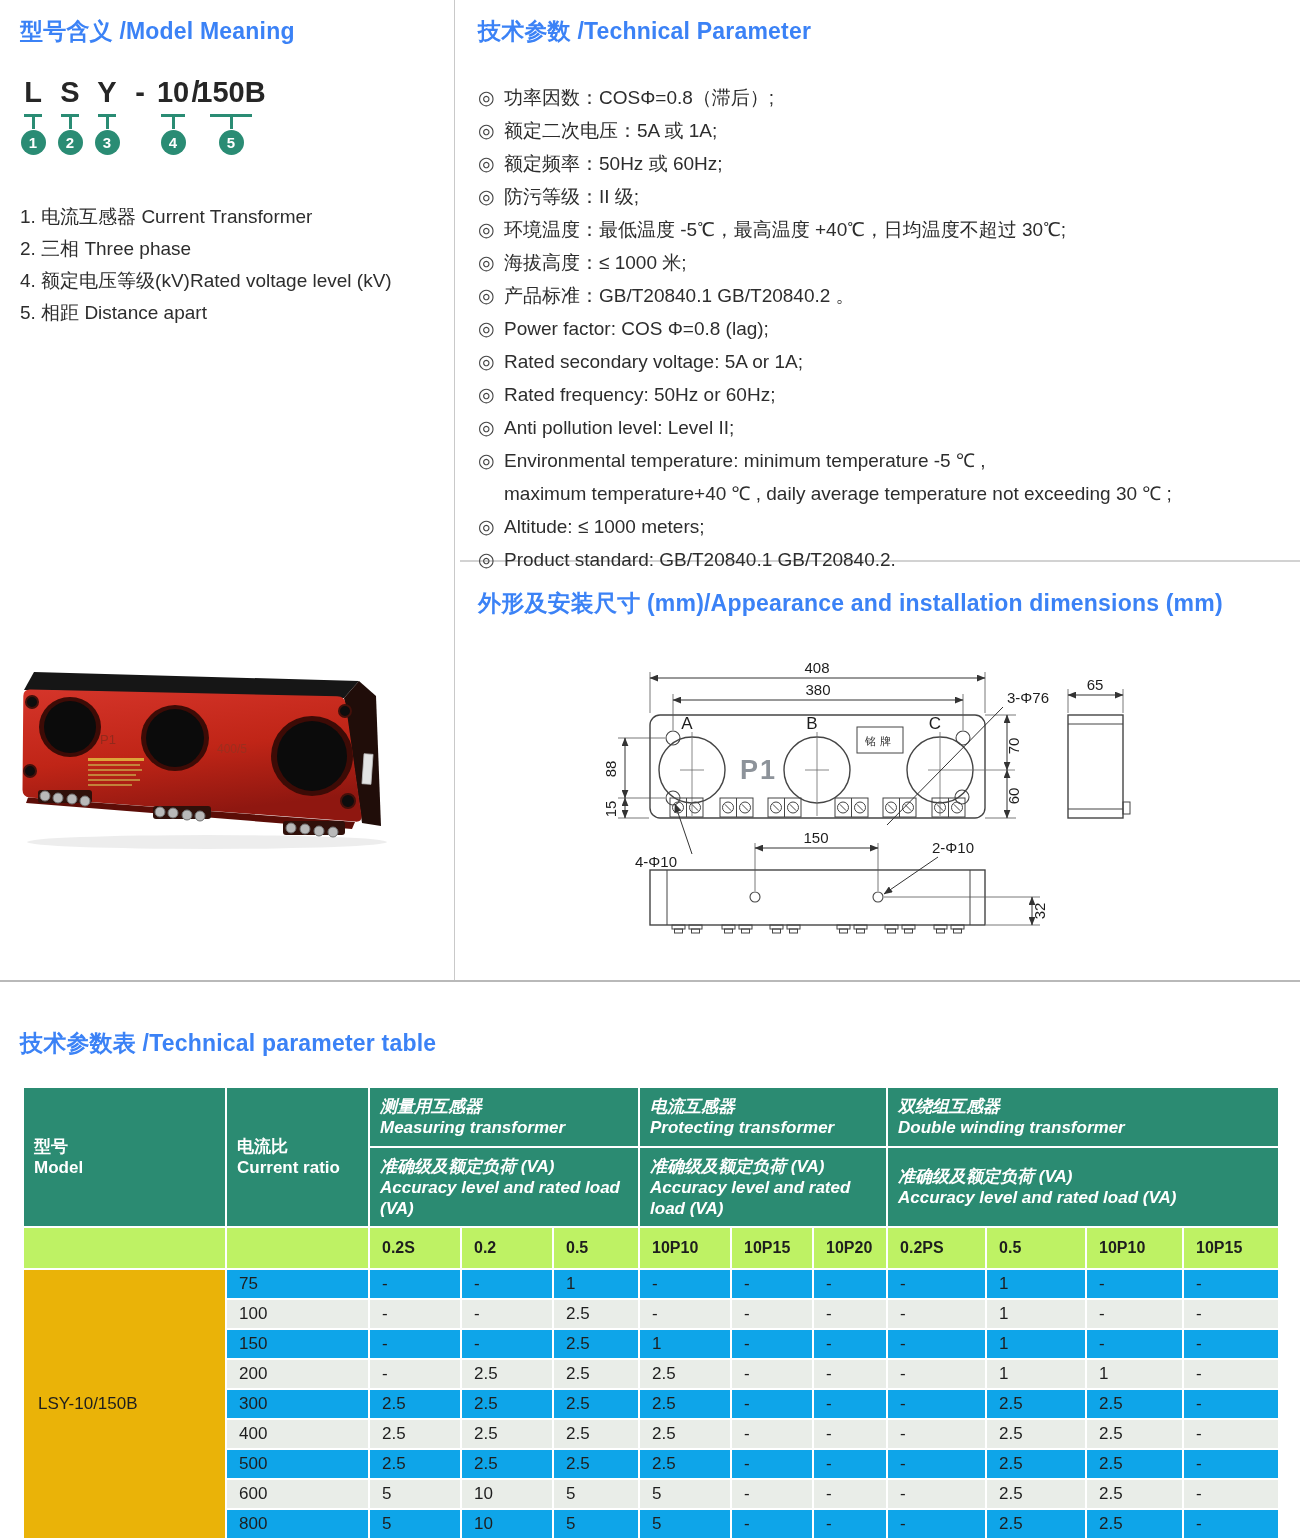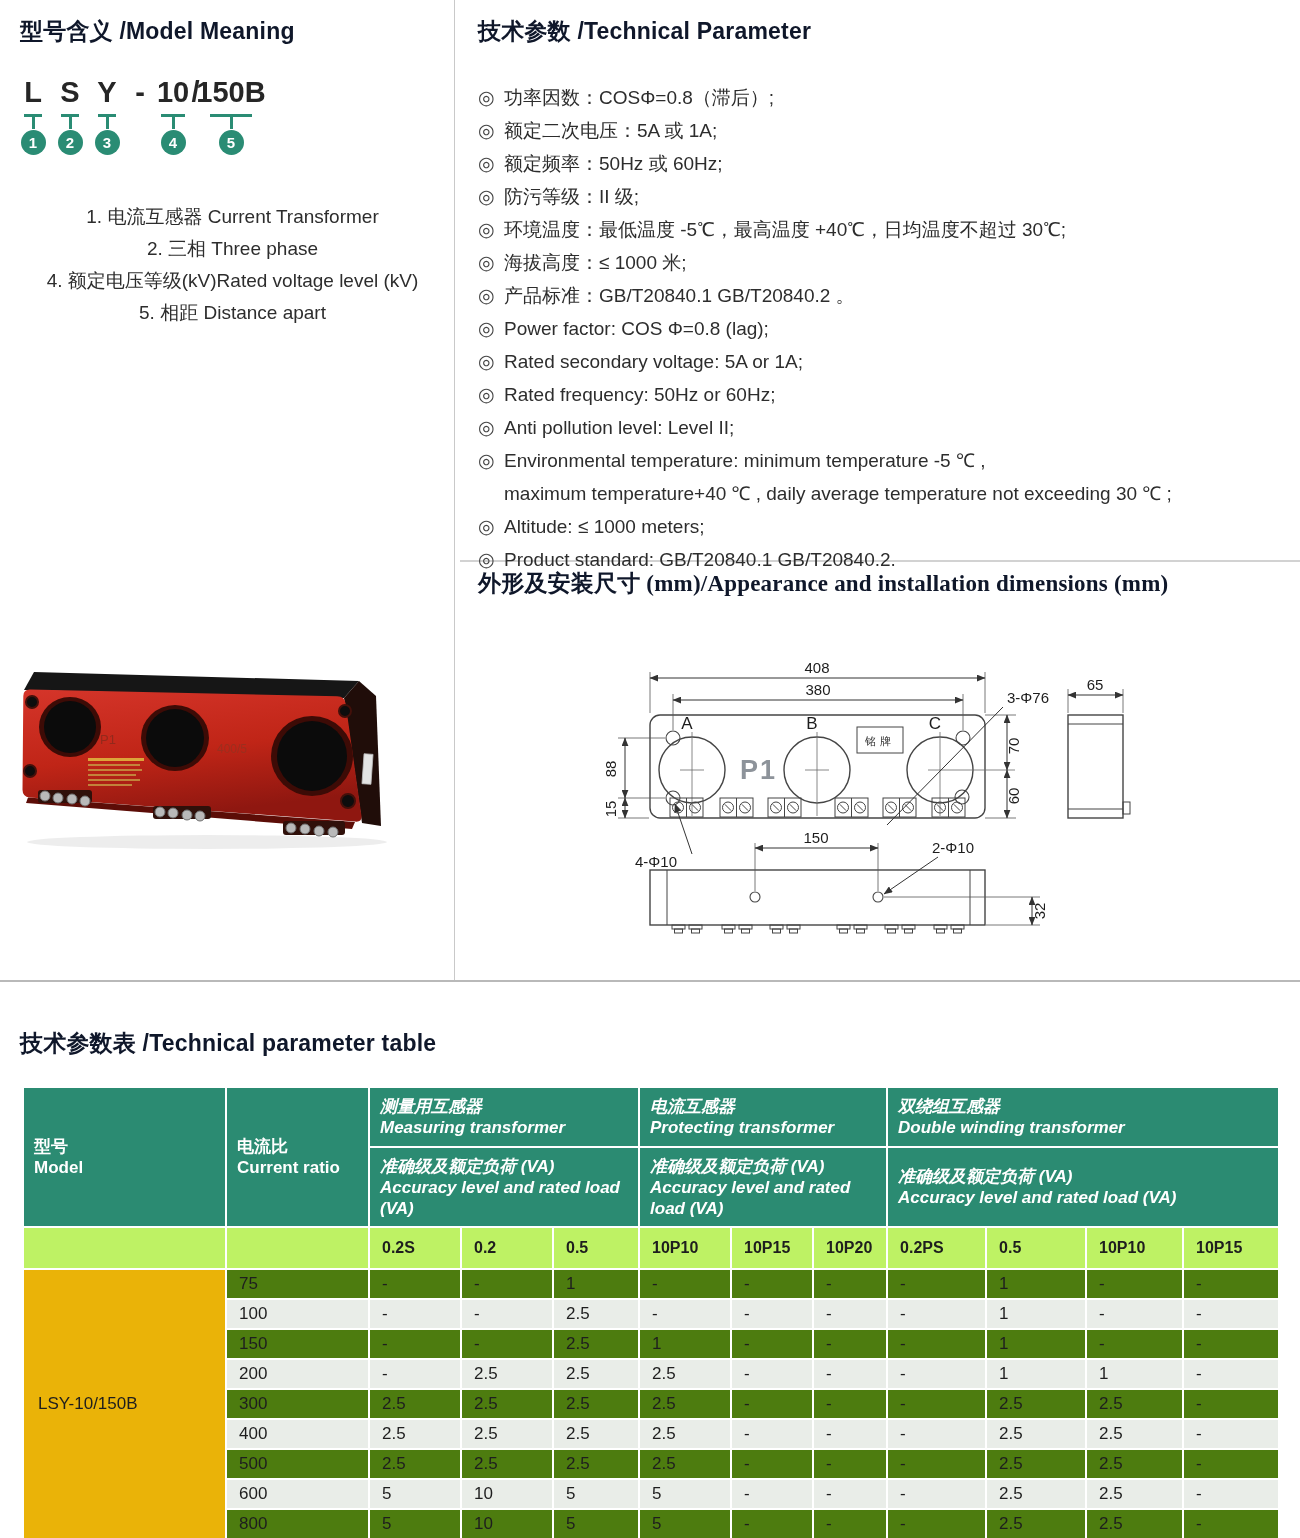--- a/index.html
+++ b/index.html
@@ -1,71 +1,71 @@
 <!DOCTYPE html>
 <html><head>
 <meta charset="utf-8">
 <style>
   html,body{margin:0;padding:0;}
   body{
     width:1300px;height:1538px;position:relative;background:#ffffff;
     font-family:"Liberation Sans", sans-serif;color:#3a3a3a;overflow:hidden;
   }
   .abs{position:absolute;}
-  .section-title{font-size:23px;font-weight:bold;color:#0f172a;letter-spacing:0.2px;}
+  .section-title{font-size:23px;font-weight:bold;color:#3b82f6;letter-spacing:0.2px;}
 
   
   .left-col{left:20px;top:16px;width:425px;}
   .code-row{display:flex;align-items:flex-start;margin-top:28px;}
   .unit{display:flex;flex-direction:column;align-items:center;}
   .unit .ch{font-size:29px;font-weight:bold;color:#262626;height:36px;line-height:34px;}
   .u0,.u1,.u2{width:26px;margin-right:11px;}
   .u3{width:18px;margin-right:8px;}
   .u4{width:32px;}
   .u5{width:13px;}
   .u6{width:58px;}
   .mk{display:flex;flex-direction:column;align-items:center;width:100%;margin-top:3px;}
   .mk .bar{height:3px;background:#2a8c74;width:72%;}
   .mk .stem{width:3px;height:12px;background:#2a8c74;}
   .mk .circ{width:25px;height:25px;border-radius:50%;background:#2a8c74;color:#fff;
     font-size:15px;font-weight:bold;display:flex;align-items:center;justify-content:center;margin-top:1px;}
-  .mm-list{margin:46px 0 0 0;padding:0;list-style:none;text-align:center;}
+  .mm-list{margin:46px 0 0 0;padding:0;list-style:none;}
   .mm-list li{font-size:19px;line-height:32px;color:#2d2d2d;}
 
   
   .v-divider{left:454px;top:0;width:1px;height:981px;background:#c9c9c9;}
   .h-divider-right{left:460px;top:560px;width:840px;height:2px;background:#d2d2d2;}
   .h-divider-full{left:0;top:980px;width:1300px;height:2px;background:#b9b9b9;}
 
   
   .params{left:478px;top:16px;width:815px;}
   .p-list{margin:34px 0 0 0;padding:0;list-style:none;}
   .p-list li{display:flex;font-size:19px;line-height:33px;color:#2d2d2d;}
   .p-list .bul{width:26px;flex:0 0 26px;color:#444;}
   .p-list li.cont{padding-left:26px;}
-  .dims-title{left:478px;top:568px;width:815px;font-family:Liberation Serif, serif;}
+  .dims-title{left:478px;top:588px;width:815px;}
 
   
   .drawing{left:595px;top:645px;}
   .photo{left:12px;top:650px;}
   .drawing text{font-family:"Liberation Sans", sans-serif;}
 
   
   .table-title{left:20px;top:1028px;}
   .tablewrap{left:22px;top:1086px;width:1256px;border-bottom:3px solid #4f4f4f;}
   table.spec{border-collapse:collapse;width:1256px;table-layout:fixed;}
   table.spec th, table.spec td{border:2px solid #ffffff;overflow:hidden;}
   .h-green th{background:#2b8b72;color:#ffffff;font-size:17px;font-weight:bold;
     text-align:left;vertical-align:middle;padding:4px 10px;line-height:21px;}
   .h-green .grp div{white-space:normal;font-style:italic;}
   tr.row-classes td{background:#bef264;color:#1e1e1e;font-size:16px;font-weight:bold;
     text-align:left;padding:10px 0 10px 12px;}
   tr.data td{font-size:17px;color:#1e1e1e;text-align:left;padding:2px 0 2px 12px;height:24px;}
   tr.data td.model-cell{background:#f8faf8;padding-left:14px;font-size:17px;}
-  tr.r-light td{background:#4d7c0f;}
+  tr.r-light td{background:#0ea5e9;}
   tr.r-dark td{background:#e9ede8;}
   tr.r-light td.model-cell, tr.r-dark td.model-cell{background:#eab308;}
 </style>
 </head>
 <body>
 
 <div class="abs left-col">
   <div class="section-title">型号含义 /Model Meaning</div>
 
   <div class="code-row">

